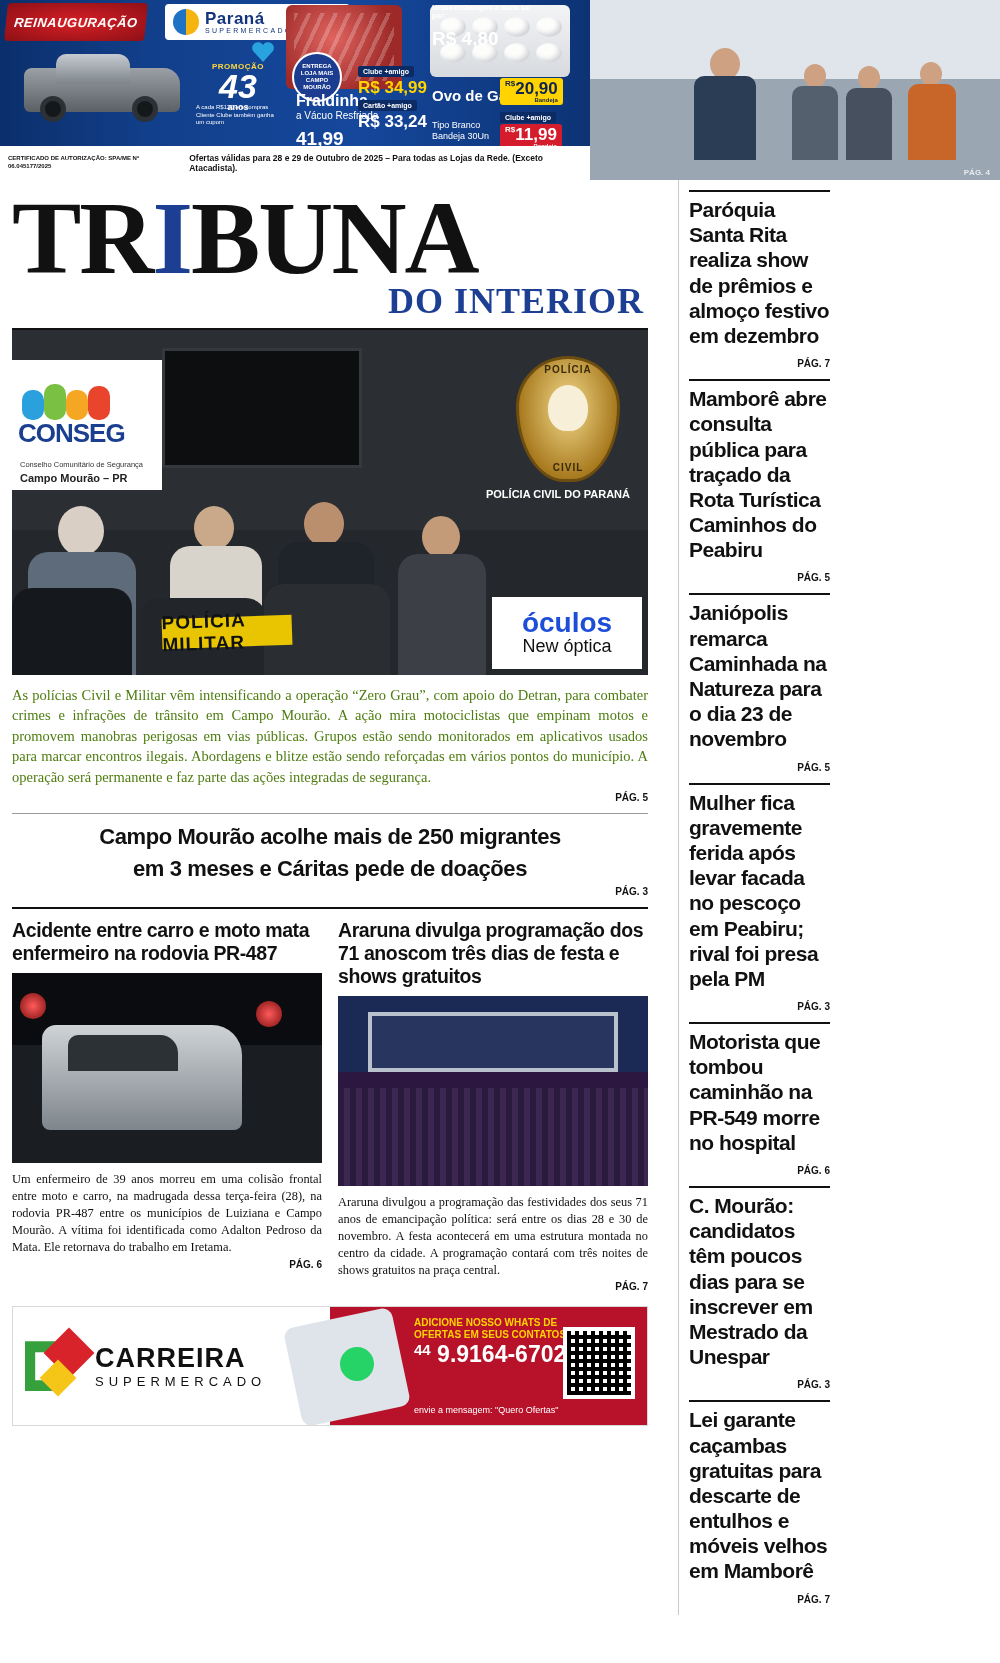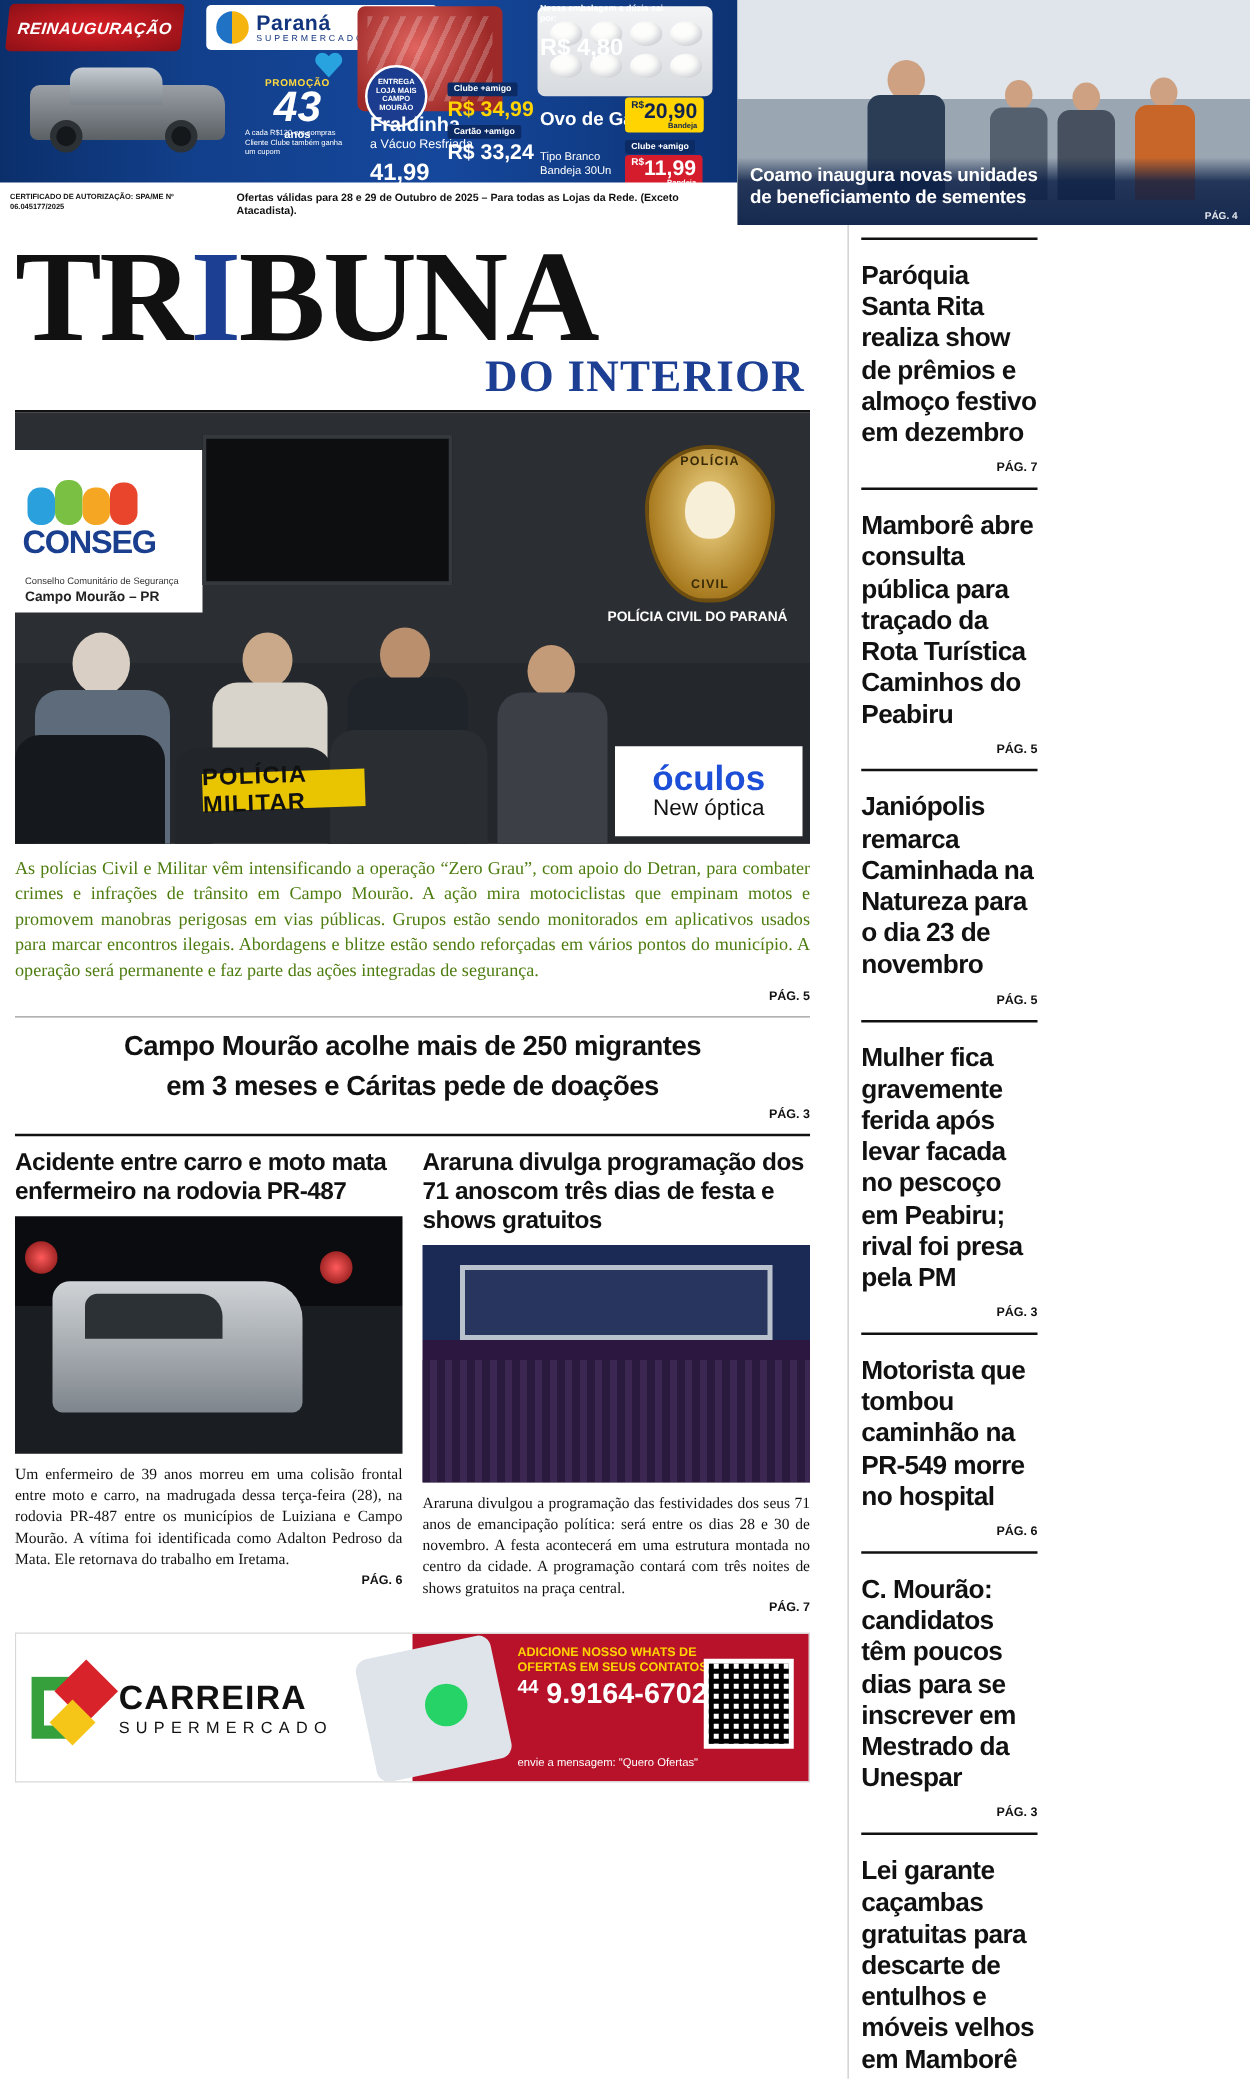--- a/index.html
+++ b/index.html
@@ -225,21 +225,21 @@
      background-image:
        repeating-linear-gradient(0deg,#000 0 4px,transparent 4px 8px),
        repeating-linear-gradient(90deg,#000 0 4px,transparent 4px 8px);
      background-size: 8px 8px, 8px 8px; }
   .ba-wa { position:absolute; left:10px; top:40px; width:34px; height:34px; border-radius:50%;
      background:#25d366; }
   .ba-phone-img { position:absolute; left:-38px; top:10px; width:110px; height:100px;
      background:#dfe4ea; border-radius:10px; transform: rotate(-12deg); }
 
   
-  .rnews { padding:16px 0 10px 0; }
+  .rnews { padding:5px 0 10px 0; }
   .rnews h3 { font-size:21px; font-weight:bold; line-height:1.2; letter-spacing:-.5px; }
   .rnews .pag { text-align:right; font-size:10px; font-weight:bold; margin-top:10px;}
   .rsep { border-top:2px solid #111; }
 </style>
 </head>
 <body>
 
 <div class="page">
 
   <div class="topstrip">
@@ -314,24 +314,20 @@
     <div class="ad-right">
       <div class="ar-room"></div>
       <div class="ar-head" style="left:120px;top:48px;width:30px;height:32px;"></div>
       <div class="ar-person" style="left:104px;top:76px;width:62px;height:84px;background:#2b3c55;"></div>
       <div class="ar-head" style="left:214px;top:64px;width:22px;height:24px;"></div>
       <div class="ar-person" style="left:202px;top:86px;width:46px;height:74px;background:#55606e;"></div>
       <div class="ar-head" style="left:268px;top:66px;width:22px;height:24px;"></div>
       <div class="ar-person" style="left:256px;top:88px;width:46px;height:72px;background:#46505e;"></div>
       <div class="ar-head" style="left:330px;top:62px;width:22px;height:24px;"></div>
       <div class="ar-person" style="left:318px;top:84px;width:48px;height:76px;background:#c8662a;"></div>
-      <div class="ar-caption">
-        <div class="l">Coamo inaugura novas unidades</div>
-        <div class="l">de beneficiamento de sementes</div>
-      </div>
       <div class="ar-pag">PÁG. 4</div>
     </div>
   </div>
 
   <div class="body-wrap">
 
     <div class="left-col">
 
       <div class="masthead">
         <div class="mast-title"><span>TR</span><span class="blue">I</span><span>BUNA</span></div>

